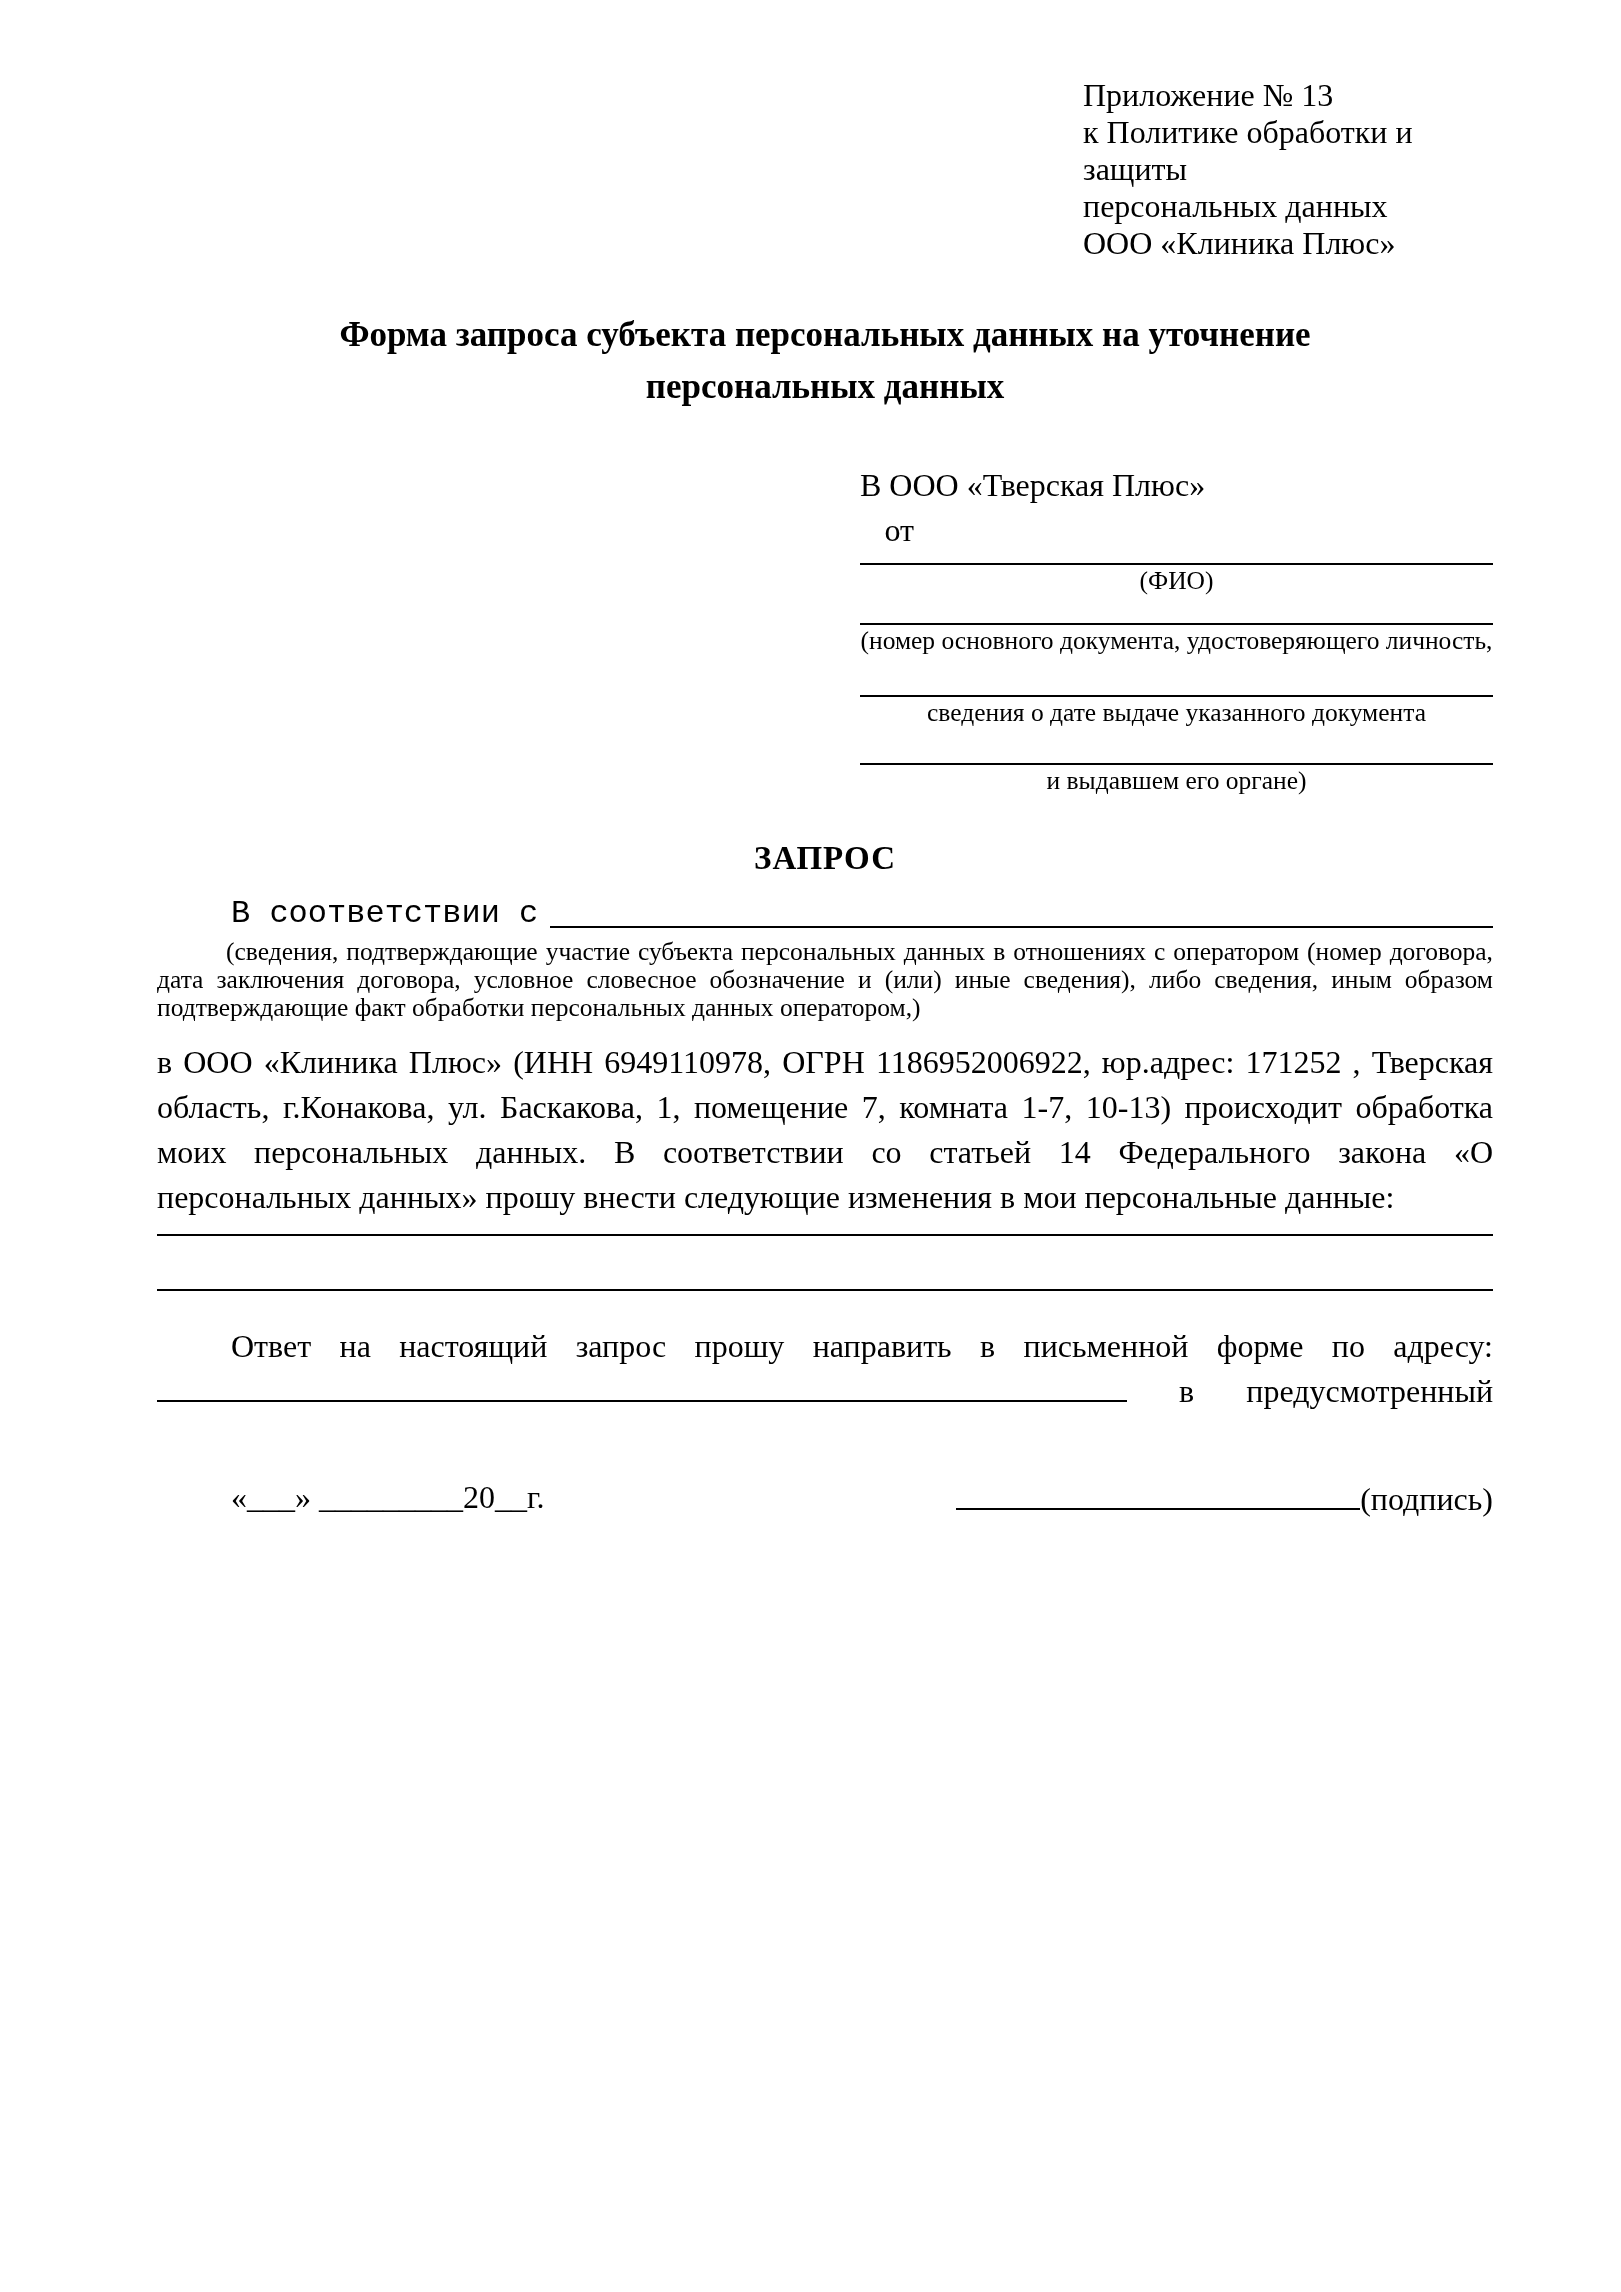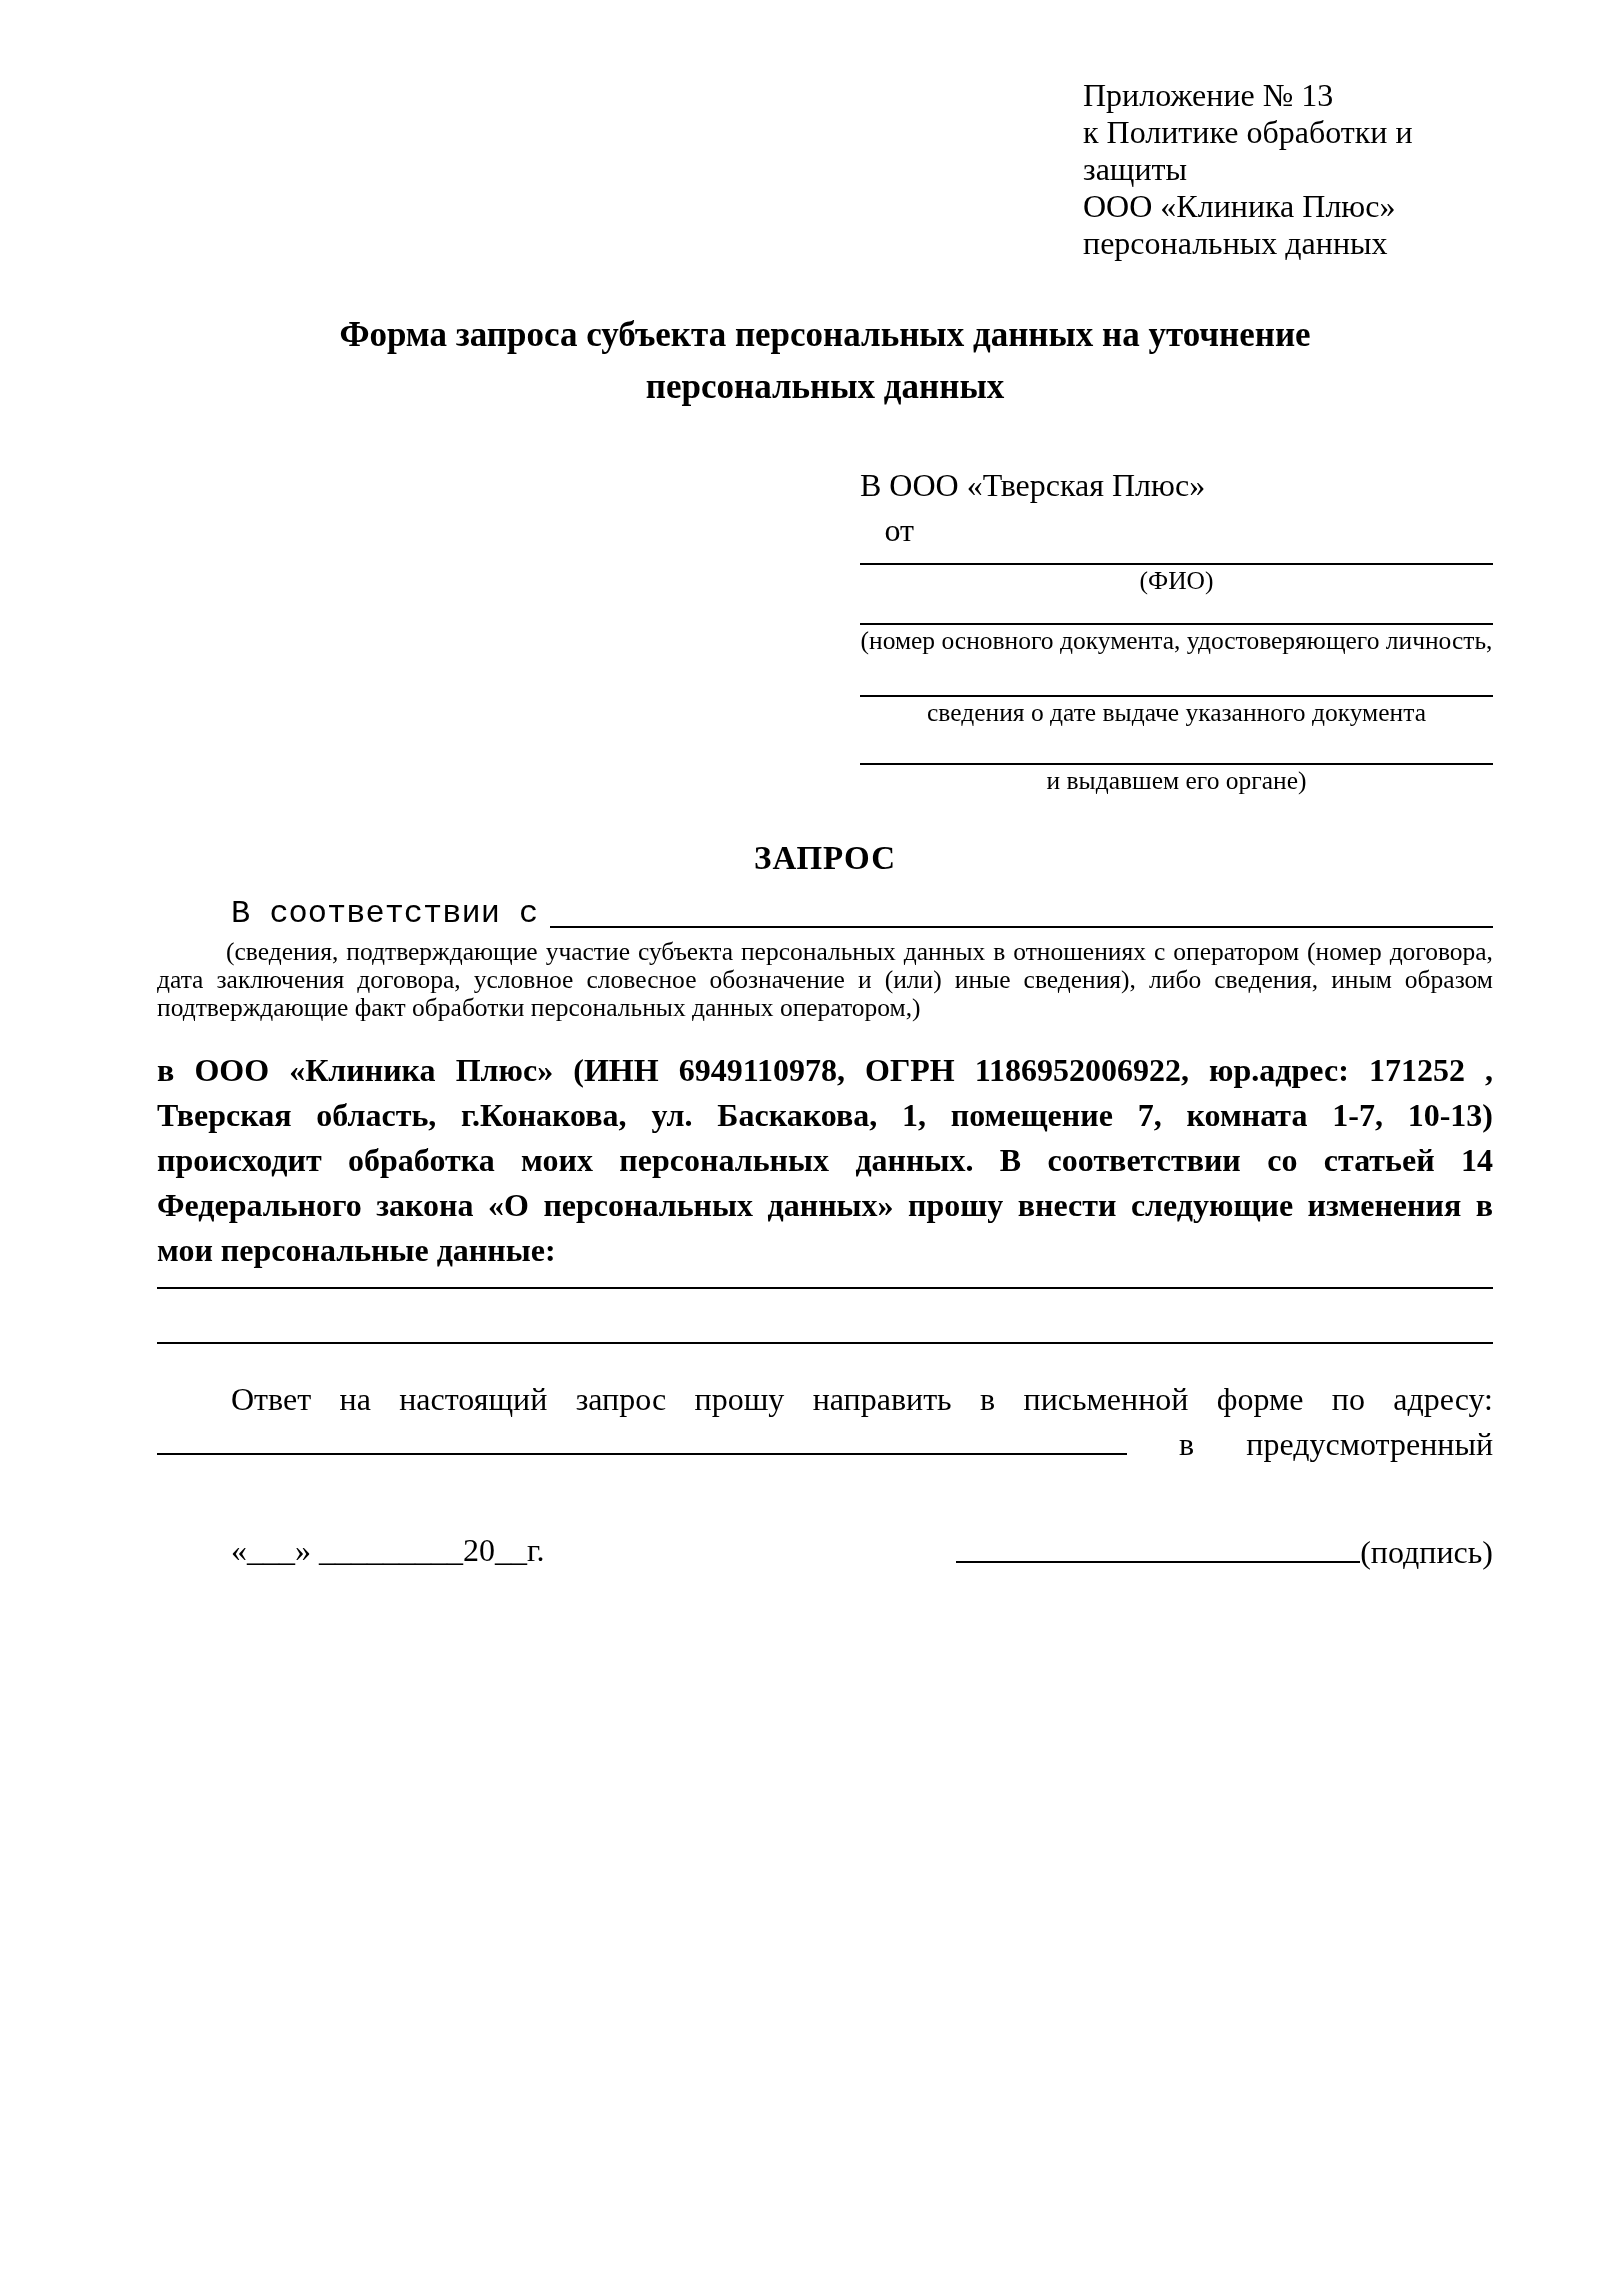--- a/index.html
+++ b/index.html
@@ -82,25 +82,24 @@
     border-bottom: 2.9px solid #000;
   }
   .small-note {
     margin-top: 3.9px;
     font-size: 25.5px;
     line-height: 28px;
     text-align: justify;
     text-indent: 69px;
   }
   .body-par {
-    margin-top: 26px;
+    margin-top: 18px;
     font-size: 32px;
     line-height: 45px;
     text-align: justify;
-    font-weight: bold;
   }
 
   .fill-line { border-bottom: 2.9px solid #000; }
   .fill-line.first  { height: 15.7px; }
   .fill-line.second { height: 55px; }
 
   .answer-1 {
     margin-top: 33px;
     font-size: 32px;
     line-height: 45px;
@@ -143,22 +142,22 @@
   }
 </style>
 </head>
 <body>
 
 <div class="page">
 
   <div class="doc-header">
     <div>Приложение № 13</div>
     <div>к Политике обработки и защиты</div>
+    <div>персональных данных</div>
     <div>ООО «Клиника Плюс»</div>
-    <div>персональных данных</div>
   </div>
 
   <div class="doc-title">Форма запроса субъекта персональных данных на уточнение персональных данных</div>
 
   <div class="addressee">
     <div>В ООО «Тверская Плюс»</div>
     <div class="addr-from">от</div>
 
     <div class="blank b1"></div>
     <div class="blank-caption">(ФИО)</div>

